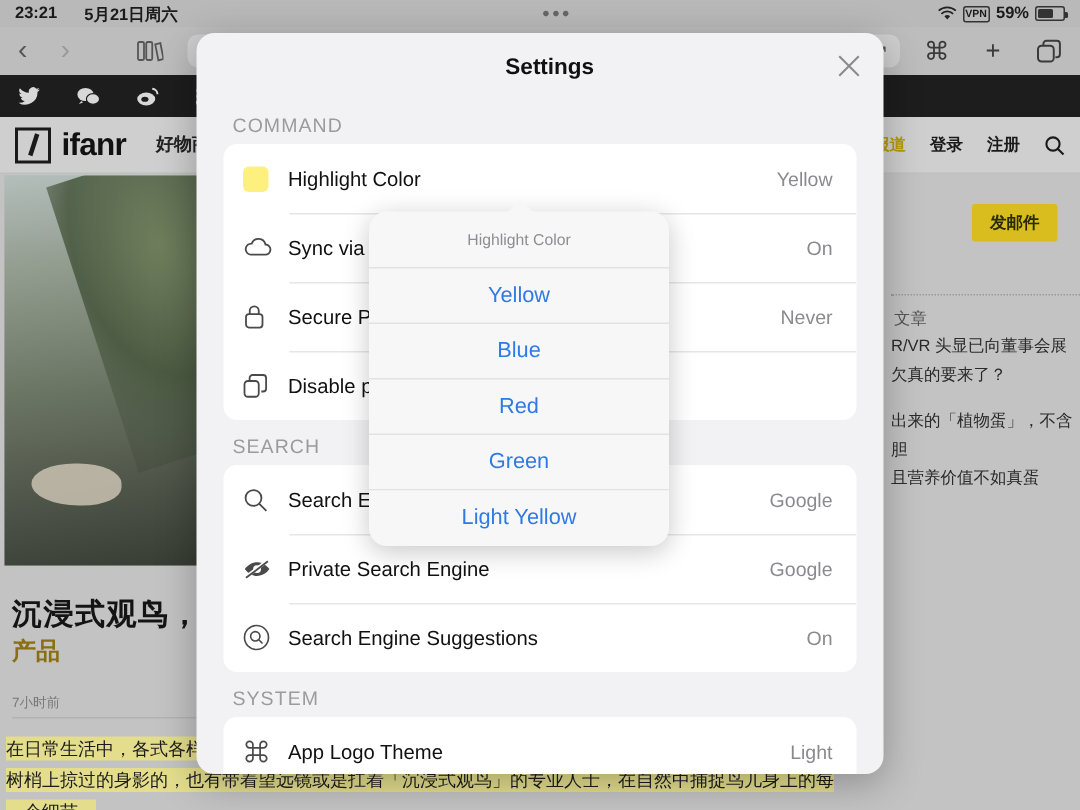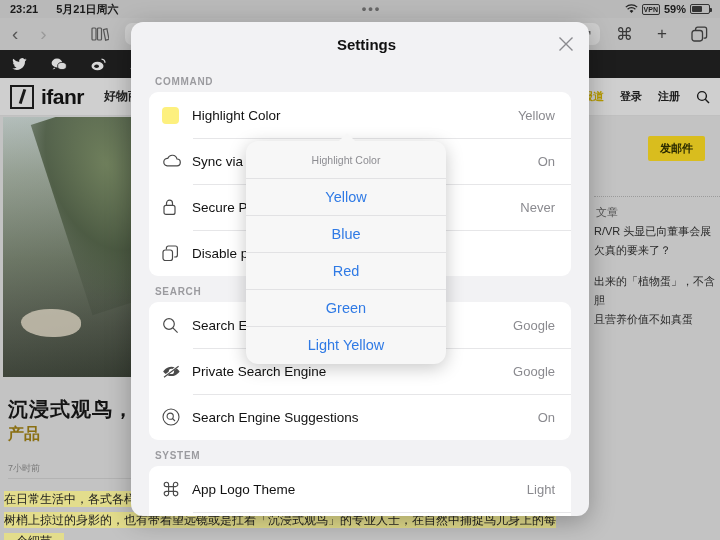--- a/index.html
+++ b/index.html
@@ -132,22 +132,22 @@
     height: 44px; position: relative;
     display: flex; align-items: center; justify-content: center; margin-left: 13px;
   }
   .modal-title { font-size: 15px; font-weight: bold; color: #111; }
   .close-btn {
     position: absolute; right: 14px; top: 13px;
     width: 18px; height: 18px; color: #8a8a8f;
   }
   .modal-body { padding: 0 18px 10px 18px; }
   .section-label {
-    font-size: 10px; color: #9b9b9f; letter-spacing: 0.7px;
-    margin: 10px 0 5px 6px; text-transform: uppercase; font-weight: bold;
+    font-size: 13px; color: #9b9b9f; letter-spacing: 0.7px;
+    margin: 10px 0 5px 6px; text-transform: uppercase;
   }
   .card { background: #fff; border-radius: 9px; overflow: hidden; }
   .row {
     display: flex; align-items: center;
     height: 46px; padding: 0 16px 0 13px;
     position: relative;
   }
   .row + .row::before {
     content: ''; position: absolute; left: 44px; right: 0; top: 0; height: 1px; background: #e6e6e8;
   }

